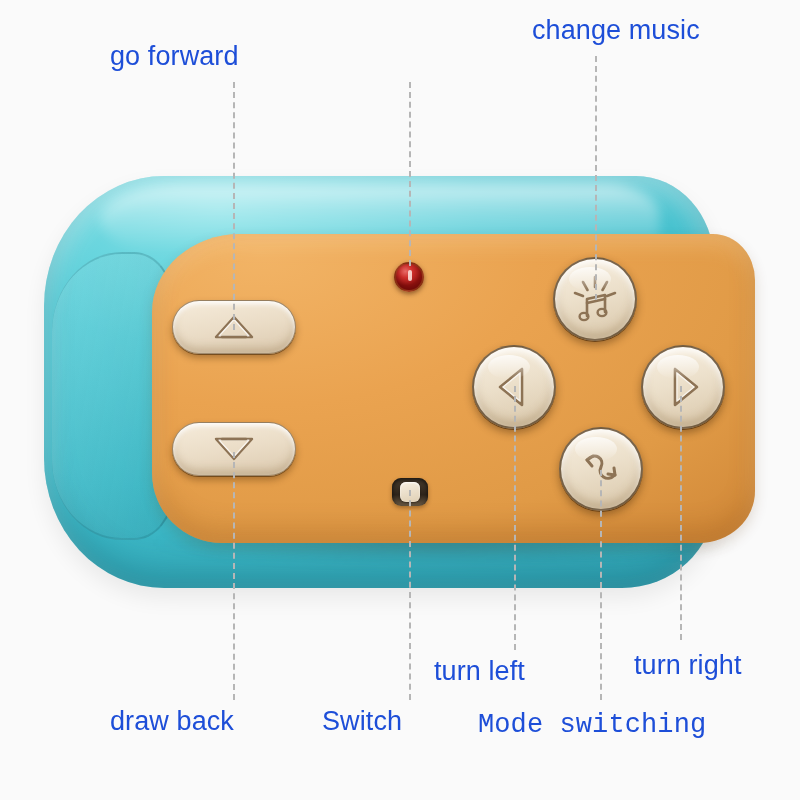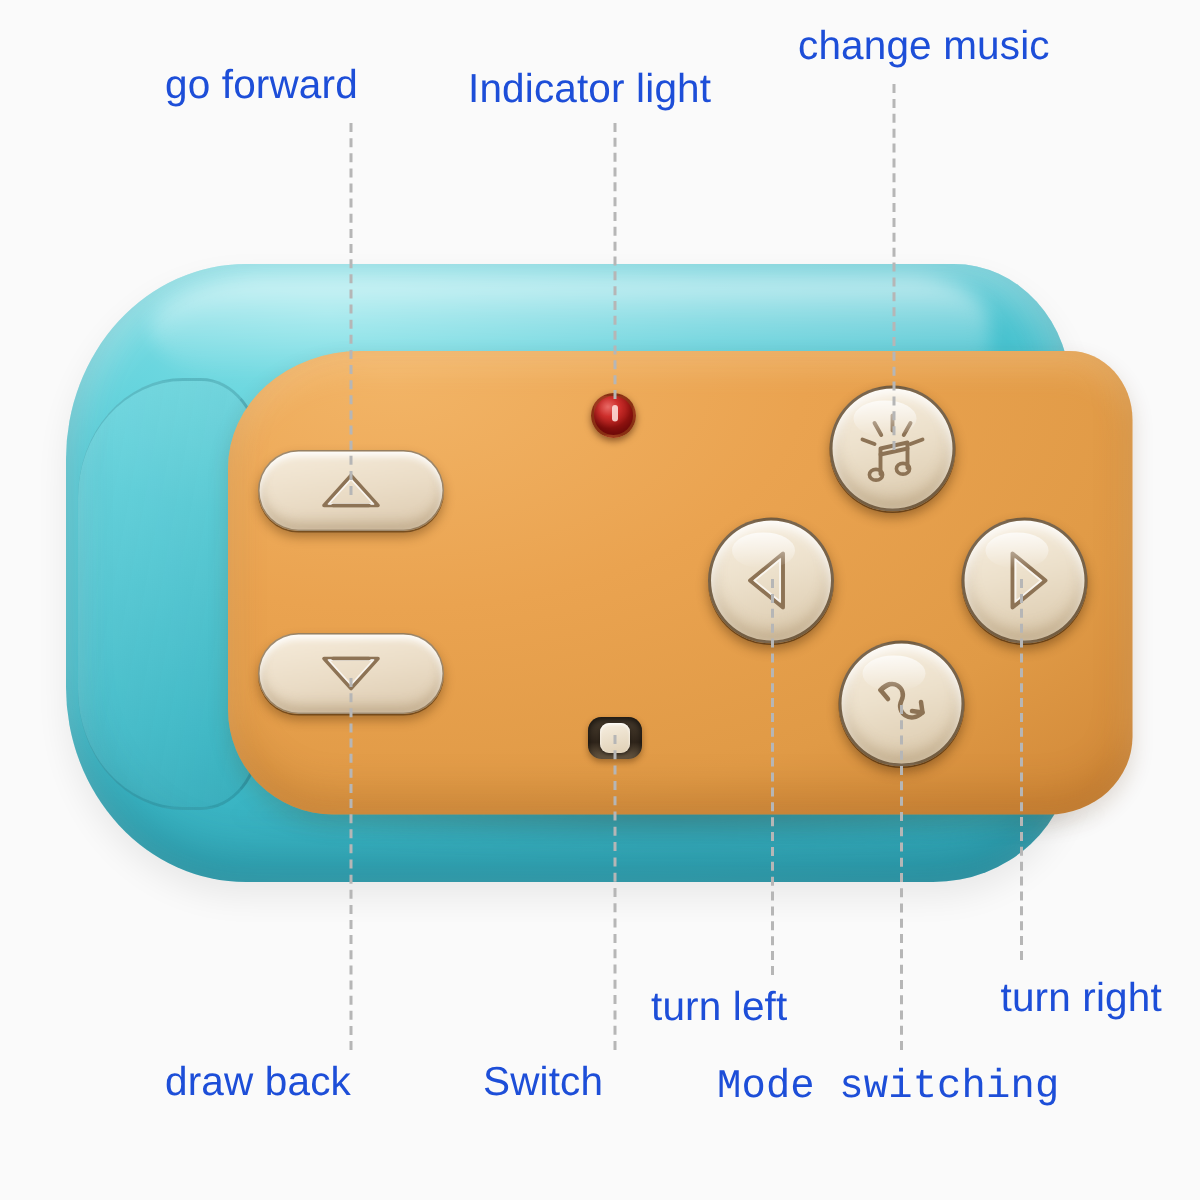--- a/index.html
+++ b/index.html
@@ -286,21 +286,20 @@
   <div class="leader" style="left:233px; top:82px;  height:248px;"></div>
   <div class="leader" style="left:409px; top:82px;  height:184px;"></div>
   <div class="leader" style="left:595px; top:56px;  height:244px;"></div>
   <div class="leader" style="left:233px; top:452px; height:248px;"></div>
   <div class="leader" style="left:409px; top:490px; height:210px;"></div>
   <div class="leader" style="left:514px; top:386px; height:264px;"></div>
   <div class="leader" style="left:600px; top:470px; height:230px;"></div>
   <div class="leader" style="left:680px; top:386px; height:254px;"></div>
 
   <div class="label" style="left:110px; top:43px;">go forward</div>
-  <div class="label" style="left:312px; top:46px;">Indicator light</div>
   <div class="label" style="left:532px; top:17px;">change music</div>
   <div class="label" style="left:110px; top:708px;">draw back</div>
   <div class="label" style="left:322px; top:708px;">Switch</div>
   <div class="label" style="left:434px; top:658px;">turn left</div>
   <div class="label" style="left:478px; top:712px;font-family:Liberation Mono, monospace;">Mode switching</div>
-  <div class="label" style="left:667px; top:652px;">turn right</div>
+  <div class="label" style="left:634px; top:652px;">turn right</div>
 
 </div>
 
 </body></html>

